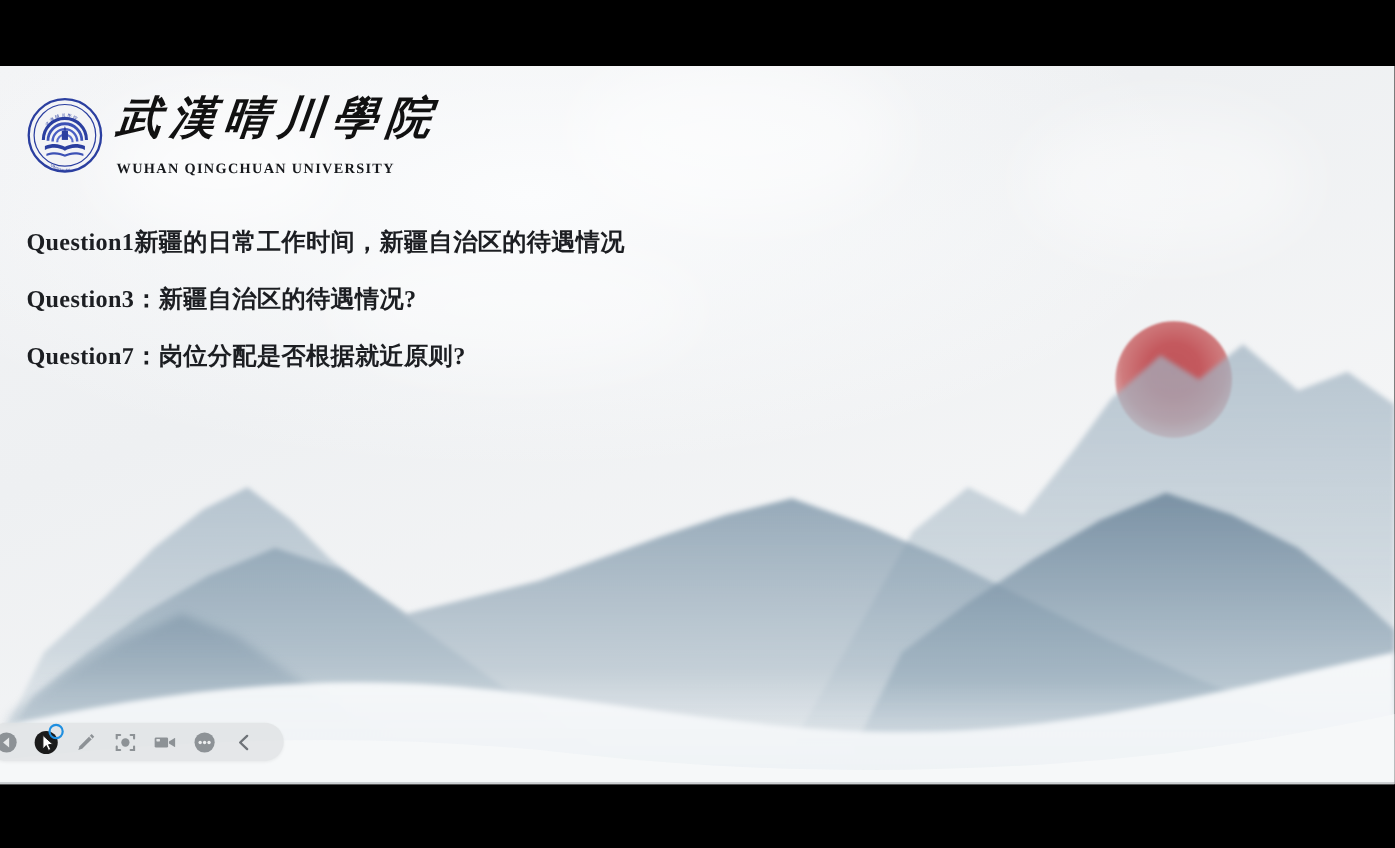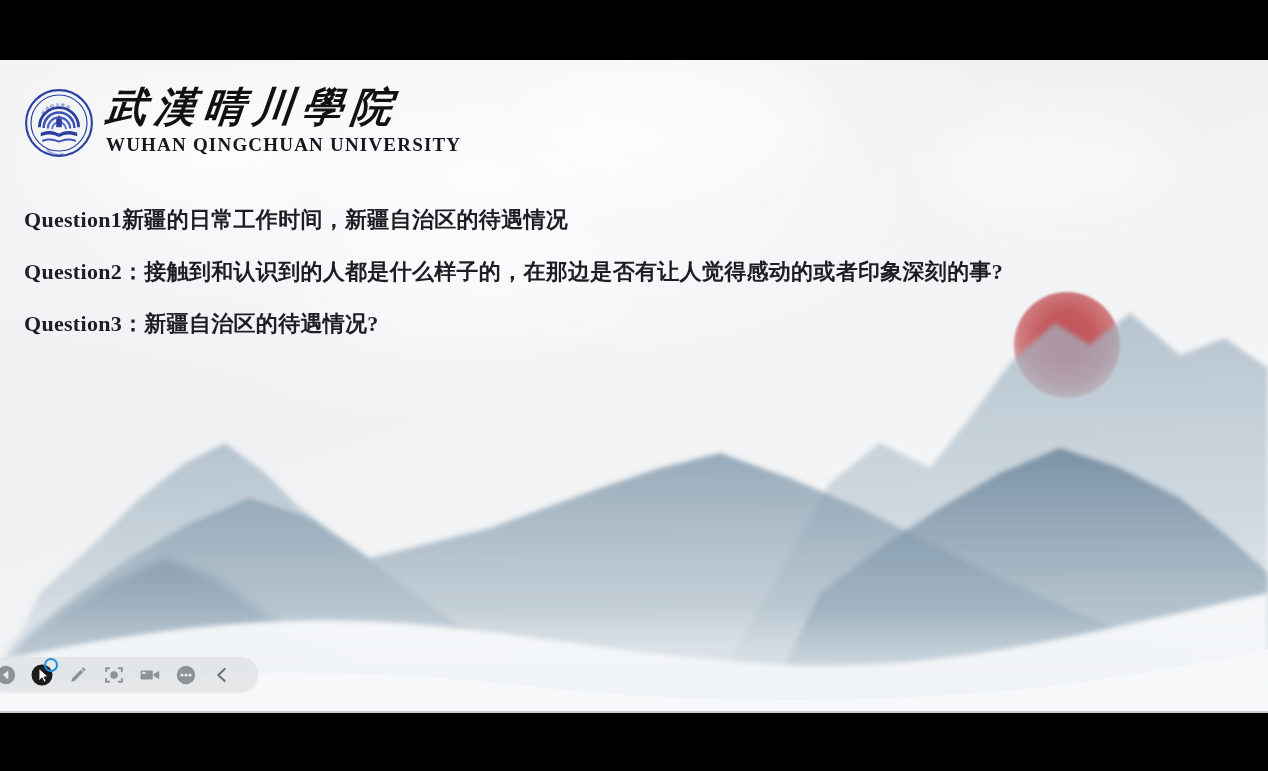--- a/index.html
+++ b/index.html
@@ -41,22 +41,22 @@
   #logo-text{margin-left:12px;display:flex;flex-direction:column;}
   #logo-cn{
     font-family:"DejaVu Serif",serif;
     font-size:41px;line-height:1.05;color:#111;letter-spacing:8px;
     font-weight:700;font-style:italic;
     transform:skewX(-6deg);
     white-space:nowrap;
   }
   #logo-en{
     font-family:"Liberation Serif",serif;
-    font-size:19px;font-weight:700;color:#16181c;letter-spacing:1.2px;
-    margin-top:5px;white-space:nowrap;
+    font-size:13px;font-weight:700;color:#16181c;letter-spacing:1.2px;
+    margin-top:16px;white-space:nowrap;
   }
 
   
   #qlist{position:absolute;left:24px;top:134px;width:1230px;}
   .q{
     font-family:"Liberation Serif",serif;
     font-size:22px;
     color:#1c1e22;
     line-height:52px;
     white-space:nowrap;
@@ -180,22 +180,22 @@
         </text>
       </svg>
       <div id="logo-text">
         <div id="logo-cn">武漢晴川學院</div>
         <div id="logo-en">WUHAN QINGCHUAN UNIVERSITY</div>
       </div>
     </div>
 
     <div id="qlist">
       <div class="q">Question1新疆的日常工作时间，新疆自治区的待遇情况</div>
-      <div class="q">Question2：接触到和认识到的人都是什么样子的，在那边是否有让人觉得感动的或者印象深刻的事?</div>
       <div class="q">Question3：新疆自治区的待遇情况?</div>
+      <div class="q">Question7：岗位分配是否根据就近原则?</div>
     </div>
 
     <div id="toolbar">
 
       <div class="tbtn">
         <svg width="22" height="22" viewBox="0 0 24 24" xmlns="http://www.w3.org/2000/svg">
           <circle cx="12" cy="12" r="10" fill="#8d9296"></circle>
           <path d="M14.5,7 L8.5,12 L14.5,17 Z" fill="#e7e9ea"></path>
         </svg>
       </div>

